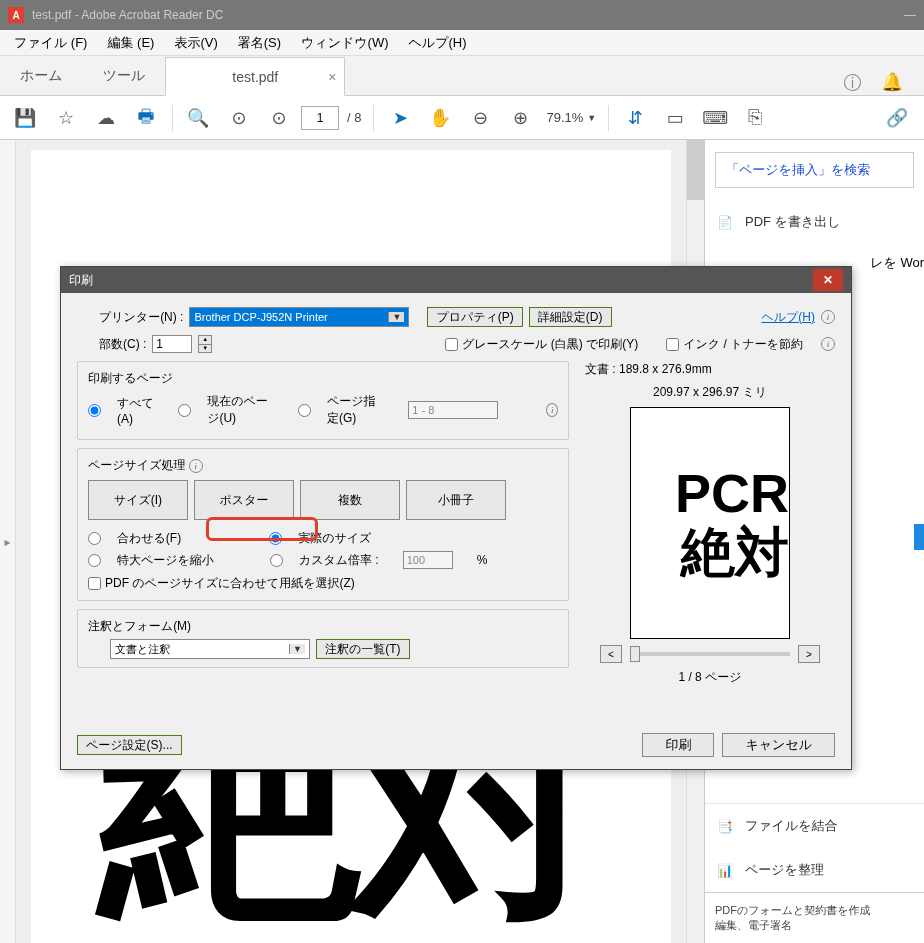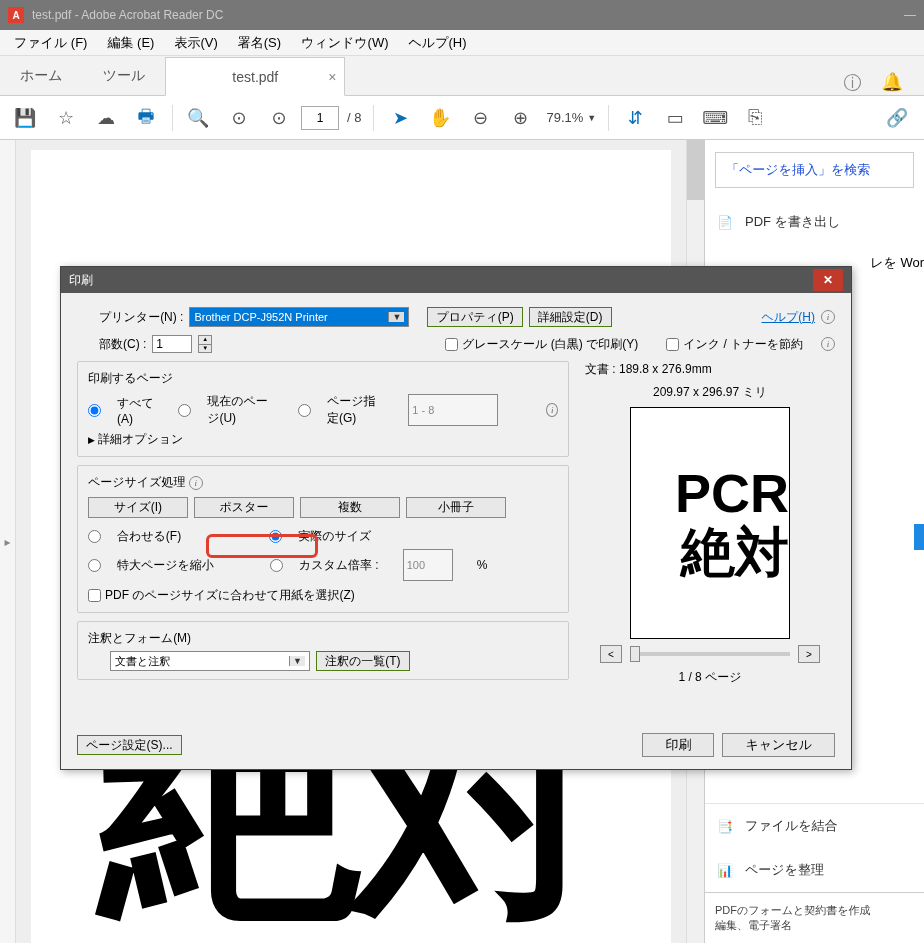--- a/index.html
+++ b/index.html
@@ -75,27 +75,27 @@
 .dlg-left { flex: 1; display: flex; flex-direction: column; gap: 8px; }
 .dlg-right { width: 250px; display: flex; flex-direction: column; align-items: center; gap: 6px; }
 
 .group { border: 1px solid #ccc; padding: 8px 10px; border-radius: 2px; background: #f0f0f0; }
 .group-title { font-size: 12px; margin-bottom: 6px; }
 .radio-row { display: flex; gap: 24px; align-items: center; margin-bottom: 4px; }
 .radio-row label, .check-row label { display:flex; align-items:center; gap:16px; font-size:12px; }
 .tri { font-size: 9px; margin-right: 3px; }
 
 .btn-group { display: flex; gap: 6px; margin-bottom: 10px; }
-.btn-group .mode-btn { border: 1px solid #888; background: #e8e8e8; padding: 4px 0; width: 100px; text-align: center; font-size: 12px; height: 21px; display: flex; align-items: center; justify-content: center; }
+.btn-group .mode-btn { border: 1px solid #888; background: #e8e8e8; padding: 4px 0; width: 100px; text-align: center; font-size: 12px; height: 40px; display: flex; align-items: center; justify-content: center; }
 
 .highlight-box { position: absolute; border: 3px solid #e03e2f; border-radius: 6px; pointer-events: none; }
 .size-group { position: relative; }
 
 .check-row { display: flex; align-items: center; gap: 4px; }
-.txt-input { width: 90px; height: 32px; border: 1px solid #888; padding: 0 3px; font-size: 11px; background:#fff; }
+.txt-input { width: 90px; height: 18px; border: 1px solid #888; padding: 0 3px; font-size: 11px; background:#fff; }
 .txt-input.disabled { background: #f5f5f5; color: #888; }
 
 .preview-box { border: 1px solid #000; width: 160px; height: 232px; background: #fff; display:flex; flex-direction:column; align-items:flex-end; justify-content:center; overflow:hidden; padding-right:0; }
 .preview-box .pv-text { font-size: 54px; font-weight: 900; line-height: 1.1; color:#000; }
 
 .nav-ctrl { display: flex; align-items: center; gap: 8px; width: 100%; justify-content: center; }
 .nav-btn { width: 22px; height: 18px; border: 1px solid #888; background: #e8e8e8; font-size: 10px; display:flex; align-items:center; justify-content:center; }
 .slider-track { width: 160px; height: 4px; background: #ccc; position: relative; }
 .slider-thumb { position: absolute; left: 0; top: -6px; width: 10px; height: 16px; background: #e8e8e8; border:1px solid #888; }
 
@@ -261,21 +261,20 @@
                 <span>現在のページ(U)</span>
               </label>
             <label>
                 <input type="radio" style="">
                 <span>ページ指定(G)</span>
               </label>
             <input class="txt-input disabled" value="1 - 8" style="">
             <span style="flex:1"></span>
             <span class="info-icon">i</span>
           </div>
-          <div><span class="tri">▶</span><span>詳細オプション</span></div>
         </div>
 
         <div class="group size-group">
           <div class="group-title">
             <span>ページサイズ処理</span>
             <span class="info-icon">i</span>
           </div>
           <div class="btn-group">
             <div class="mode-btn">サイズ(I)</div>
             <div class="mode-btn">ポスター</div>

